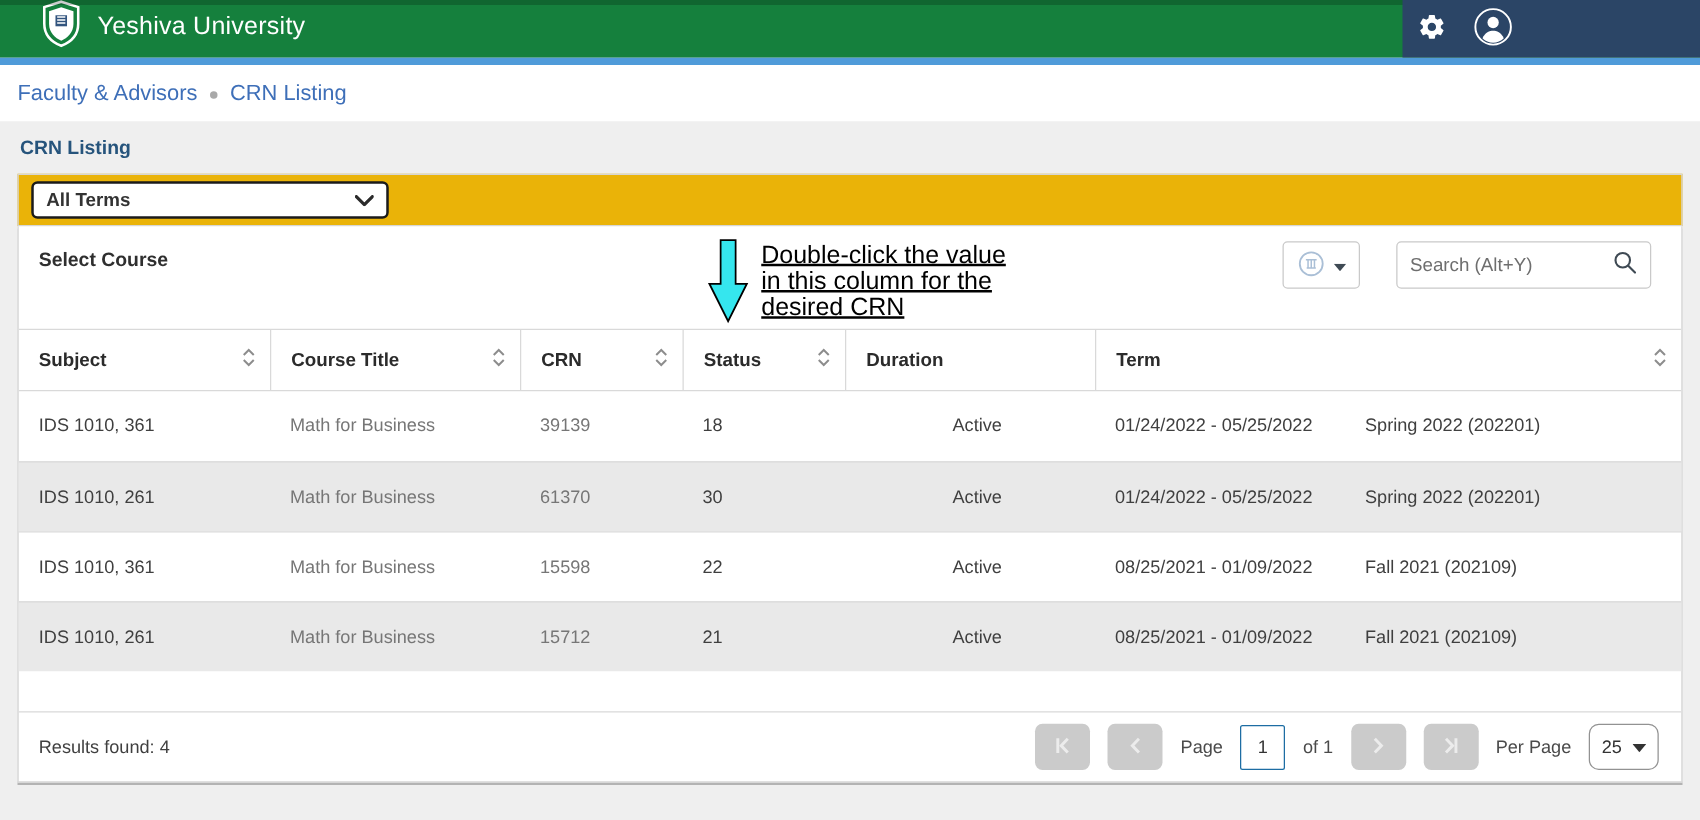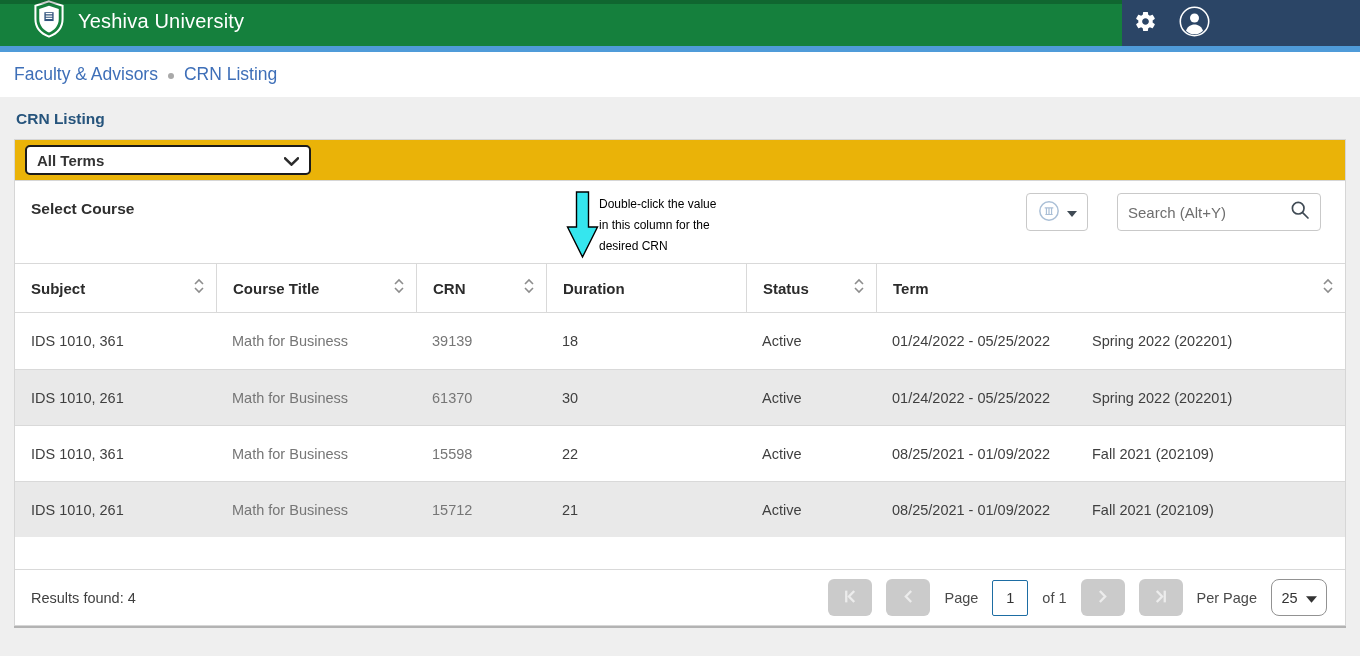--- a/index.html
+++ b/index.html
@@ -38,21 +38,21 @@
   .filter-btn { width:62px; height:38px; border:1px solid #c9c9c9; border-radius:4px; background:#fff; margin-right:6px;
                 display:flex; align-items:center; justify-content:center; gap:7px; cursor:pointer; }
   .search-box { width:204px; height:38px; border:1px solid #c9c9c9; border-radius:4px; background:#fff;
                 display:flex; align-items:center; padding:0 10px;margin-left:23px; }
   .search-box input { border:none; outline:none; flex:1; min-width:0; font-size:15px; color:#555;
                       font-family:"Liberation Sans",sans-serif; background:transparent; }
   .search-box input::placeholder { color:#6e6e6e; }
 
   
   .annotation { position:absolute; left:551px; top:10px; display:flex; pointer-events:none; }
-  .ann-text { margin-top:3px; font-size:12px; line-height:21px; color:#000; font-weight:500; }
+  .ann-text { margin-left:10px; margin-top:3px; font-size:20px; line-height:21px; color:#000; font-weight:500;text-decoration:underline; }
 
   
   .thead { display:flex; height:50px; border-top:1px solid #d9d9d9; border-bottom:1px solid #d9d9d9; }
   .hcell { display:flex; align-items:center; justify-content:space-between; padding:0 12px 0 16px;
            border-left:1px solid #d9d9d9; cursor:pointer; }
   .hcell:first-child { border-left:none; }
   .hcell .hlabel { font-size:15px; font-weight:700; color:#2b2b2b; white-space:nowrap; }
   .row { display:flex; height:56px; align-items:center; border-top:1px solid #d9d9d9; cursor:pointer; }
   .row:first-child { border-top:none; }
   .row.alt { background:#e9e9e9; }
@@ -189,29 +189,29 @@
               <path d="M1 10 L5 14 L9 10" stroke="#8d8d8d" stroke-width="1.6" fill="none"></path>
             </svg></span>
         </div>
         <div class="hcell c2">
           <span class="hlabel">CRN</span>
           <span><svg width="10" height="16" viewBox="0 0 10 16">
               <path d="M1 6 L5 2 L9 6" stroke="#8d8d8d" stroke-width="1.6" fill="none"></path>
               <path d="M1 10 L5 14 L9 10" stroke="#8d8d8d" stroke-width="1.6" fill="none"></path>
             </svg></span>
         </div>
+        <div class="hcell c4">
+          <span class="hlabel">Status</span>
+          <span><svg width="10" height="16" viewBox="0 0 10 16">
+              <path d="M1 6 L5 2 L9 6" stroke="#8d8d8d" stroke-width="1.6" fill="none"></path>
+              <path d="M1 10 L5 14 L9 10" stroke="#8d8d8d" stroke-width="1.6" fill="none"></path>
+            </svg></span>
+        </div>
         <div class="hcell c5">
           <span class="hlabel">Duration</span>
-        </div>
-        <div class="hcell c4">
-          <span class="hlabel">Status</span>
-          <span><svg width="10" height="16" viewBox="0 0 10 16">
-              <path d="M1 6 L5 2 L9 6" stroke="#8d8d8d" stroke-width="1.6" fill="none"></path>
-              <path d="M1 10 L5 14 L9 10" stroke="#8d8d8d" stroke-width="1.6" fill="none"></path>
-            </svg></span>
         </div>
         <div class="hcell c6">
           <span class="hlabel">Term</span>
           <span><svg width="10" height="16" viewBox="0 0 10 16">
               <path d="M1 6 L5 2 L9 6" stroke="#8d8d8d" stroke-width="1.6" fill="none"></path>
               <path d="M1 10 L5 14 L9 10" stroke="#8d8d8d" stroke-width="1.6" fill="none"></path>
             </svg></span>
         </div>
       </div>
 

